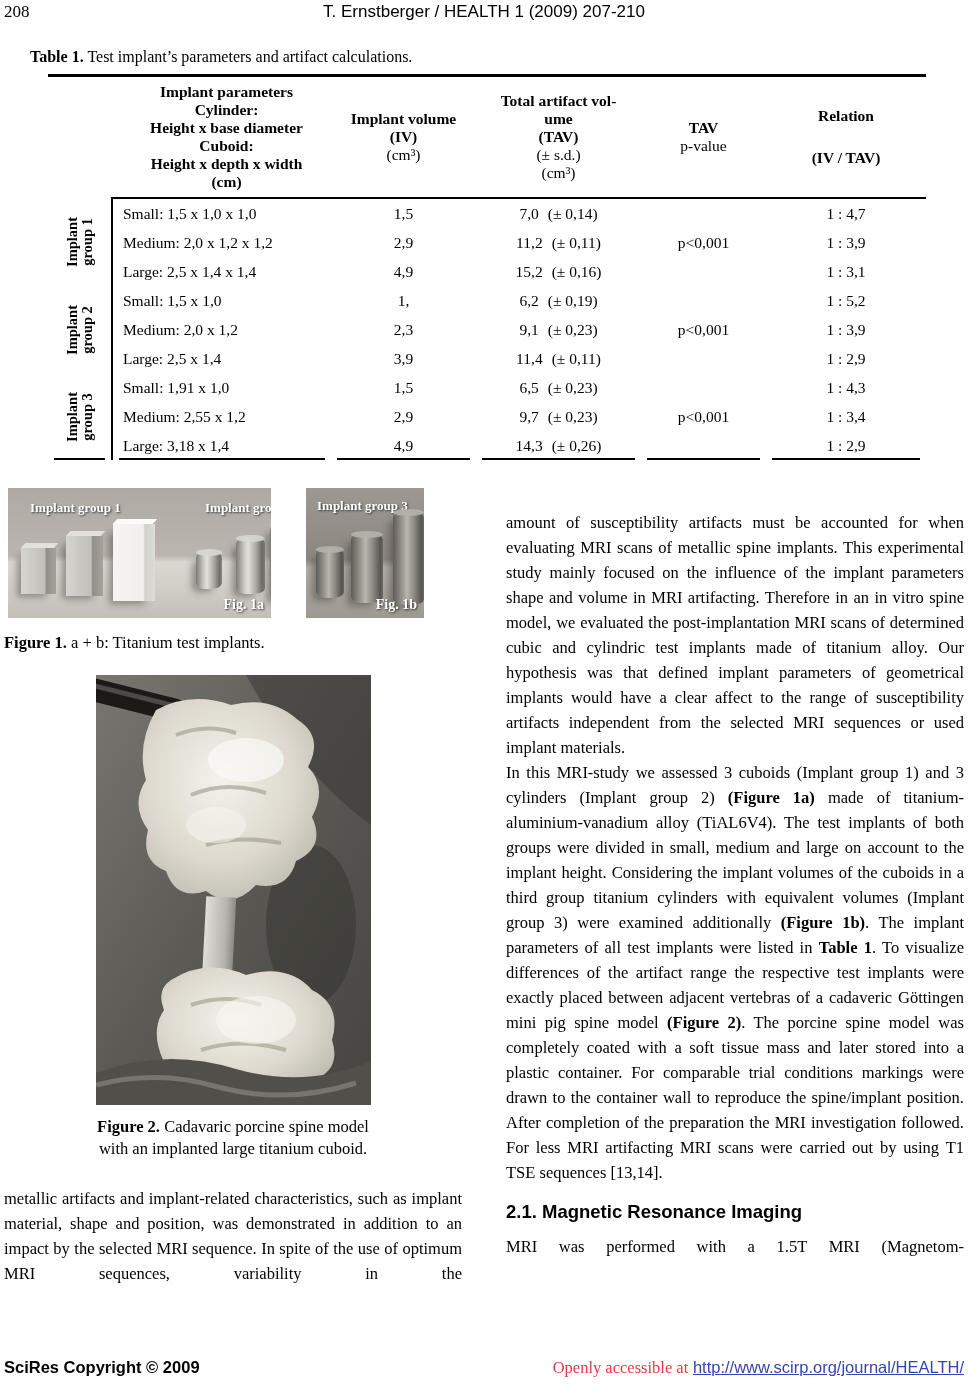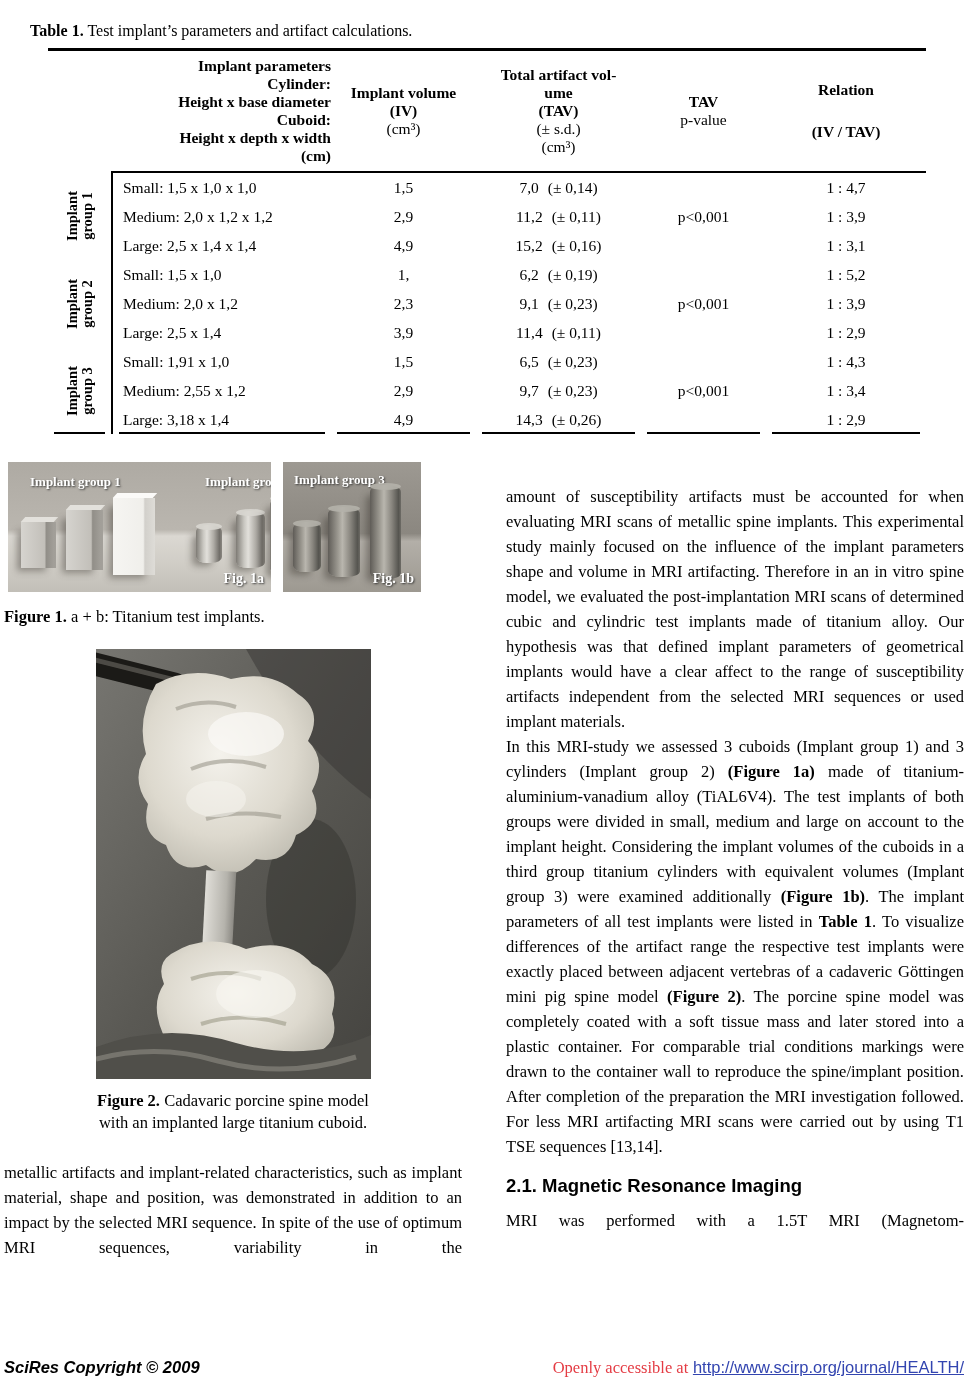--- a/index.html
+++ b/index.html
@@ -13,21 +13,21 @@
   
   .tbl-caption{margin:22px 0 0 30px;font-size:16px;}
   .tbl-caption b{font-weight:700;text-align:right;}
   
   .tbl-wrap{margin:8px 0 0 48px;}
   table.t1{border-collapse:collapse;width:878px;border-top:3px solid #000;
            font-size:15.5px;table-layout:fixed;}
   table.t1 th,table.t1 td{font-weight:normal;padding:0;vertical-align:middle;}
   tr.hdr th{border-bottom:2px solid #000;vertical-align:middle;padding:6px 0;}
   tr.hdr th.h-grp{border-bottom:none;}
-  .hdr-param{text-align:right;padding-left:10px !important;}
+  .hdr-param{text-align:center;padding-left:10px !important;}
   .hdr-param div{line-height:18px;font-weight:700;}
   .hdr-center div{line-height:18px;text-align:center;}
   .bold{font-weight:700;}
   .mtop{margin-top:24px;}
   td.cell{height:29px;}
   .c-param{text-align:left;padding-left:10px !important;}
   .c-iv,.c-p,.c-rel{text-align:center;}
   .c-tav{text-align:center;}
   .c-tav .sd{margin-left:9px;}
   th.grp{position:relative;border-right:2px solid #000;}
@@ -43,21 +43,21 @@
   p.body-text{margin:0;font-size:16.5px;line-height:25px;text-align:justify;}
   p.stretch-last{text-align-last:justify;}
   h2.sec{font-family:"Liberation Sans","DejaVu Sans",sans-serif;font-size:21px;
          margin:20px 0 16px 0;font-weight:700;}
   h3.sec{font-family:"Liberation Sans","DejaVu Sans",sans-serif;font-size:18.5px;
          margin:16px 0 11px 0;font-weight:700;}
   
   .fig1-photos{display:flex;gap:12px;margin:2px 0 0 4px;}
   .photo{position:relative;height:130px;overflow:hidden;}
   .photo-a{width:263px;background:linear-gradient(180deg,#aeaaa3 0%,#bab6af 52%,#dbd8d2 57%,#cfccc5 80%,#c2bfb8 100%);}
-  .photo-b{width:138px;background:linear-gradient(180deg,#9d9992 0%,#8b8780 55%,#b3afa8 61%,#9d9991 100%);}
+  .photo-b{width:118px;background:linear-gradient(180deg,#9d9992 0%,#8b8780 55%,#b3afa8 61%,#9d9991 100%);margin-left:23px;}
   .ph-label{position:absolute;color:#fff;font-weight:700;font-size:13px;
             font-family:"Liberation Serif","DejaVu Serif",serif;
             text-shadow:1px 1px 2px rgba(40,40,40,.85);white-space:nowrap;}
   .fig-tag{position:absolute;right:7px;bottom:5px;color:#fff;font-weight:700;font-size:14px;
            text-shadow:1px 1px 2px rgba(40,40,40,.85);}
   .cub,.cyl,.cylb{position:absolute;box-shadow:-7px 6px 7px -3px rgba(60,55,48,.45);}
   .cub{background:linear-gradient(to right,#d6d4cf 0%,#c2bfb9 68%,#918e88 72%,#a7a49e 100%);}
   .cub::before{content:'';position:absolute;top:-5px;left:2px;width:95%;height:5px;
                background:#e3e1dc;transform:skewX(-42deg);}
   .cub-l{background:linear-gradient(to right,#f6f5f2 0%,#f0efeb 72%,#d2d0cb 76%,#dedcd7 100%);}
@@ -80,29 +80,33 @@
   
   .fig1-sub{margin-top:12px;font-size:15.5px;line-height:21px;}
   .fig1-caption{margin-top:15px;font-size:16.5px;}
   .fig2-wrap{margin-top:22px;text-align:center;}
   .fig2-caption{margin-top:7px;text-align:center;font-size:16.5px;line-height:22px;}
   .left-para{margin-top:26px !important;}
   
   footer{position:absolute;left:4px;right:4px;bottom:8px;display:flex;
          justify-content:space-between;align-items:baseline;
          font-family:"Liberation Sans","DejaVu Sans",sans-serif;font-size:16.5px;}
-  .copy{font-weight:700;font-style:italic;}
+  .copy{font-weight:700;}
   .red{color:#e43b43;font-family:Liberation Serif, serif;}
   a.url{color:#3345b0;text-decoration:underline;cursor:pointer;}
 </style>
 </head>
 <body>
 
 <div class="page">
 
+  <div class="run-head">
+    <span class="pageno">208</span>
+    <span class="running">T. Ernstberger / HEALTH 1 (2009) 207-210</span>
+  </div>
 
   <div class="tbl-caption">
     <b>Table 1.</b>
     <span>Test implant’s parameters and artifact calculations.</span>
   </div>
 
   <div class="tbl-wrap">
     <table class="t1">
       <colgroup>
         <col style="width:64px">

